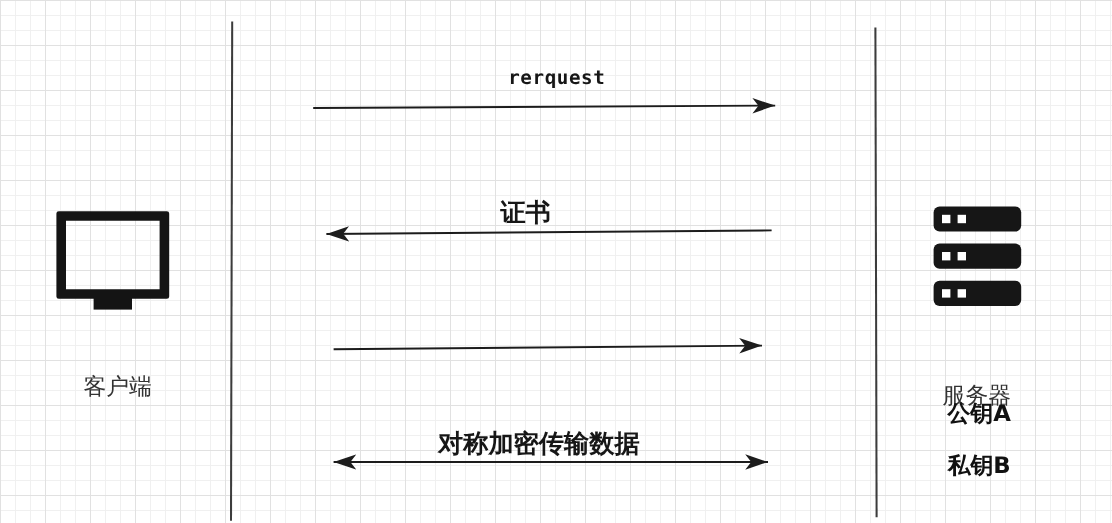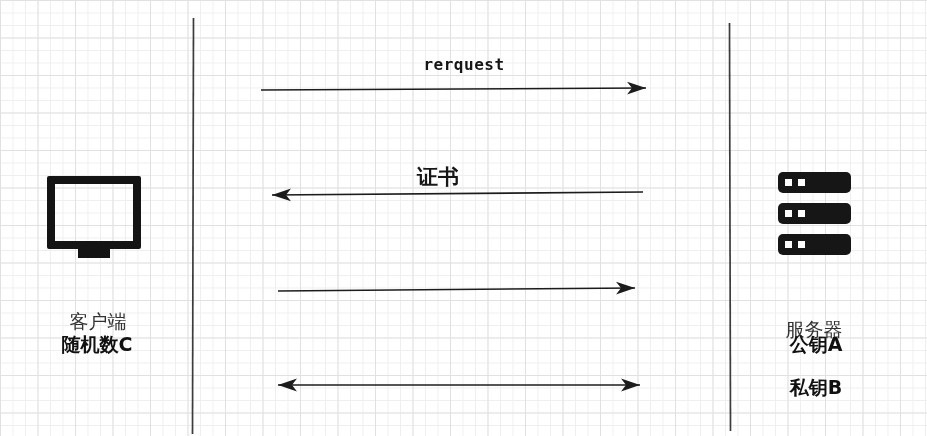--- a/index.html
+++ b/index.html
@@ -127,22 +127,22 @@
       <div class="server-dot-a"></div>
       <div class="server-dot-b"></div>
     </div>
     <div class="server-bar">
       <div class="server-dot-a"></div>
       <div class="server-dot-b"></div>
     </div>
   </div>
 
   <div class="label actor-label" style="left:98px; top:282px;">客户端</div>
-  <div class="label note-label" style="left:97px; top:332px;">随机数C</div>
 
   <div class="label actor-label" style="left:814px; top:290px;">服务器</div>
   <div class="label note-label" style="left:816px; top:332px;">公钥A</div>
   <div class="label note-label" style="left:816px; top:375px;">私钥B</div>
 
   <div class="label msg-label mono" style="left:440px; top:55px;">rerquest</div>
   <div class="label msg-label" style="left:438px; top:163px;">证书</div>
+  <div class="label msg-label" style="left:449px; top:356px;">对称加密传输数据</div>
 
 </div>
 
 </body></html>

